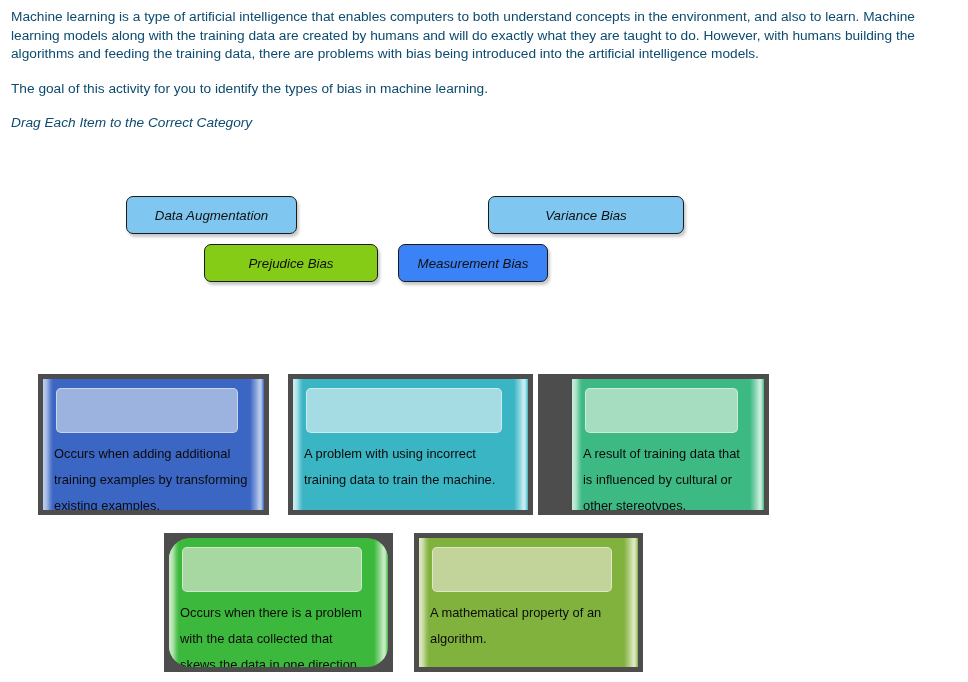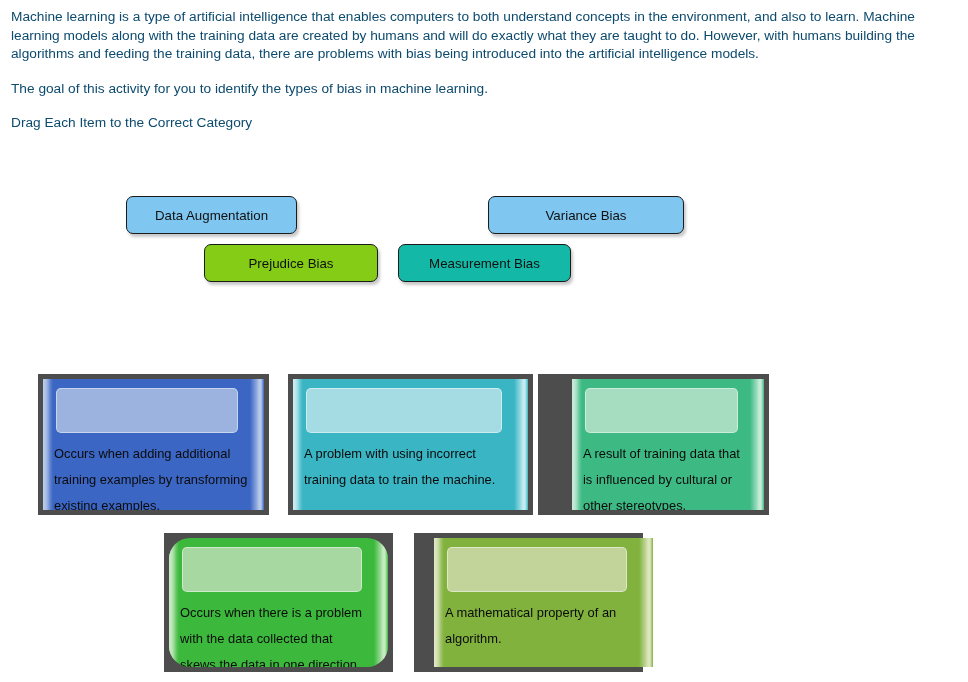--- a/index.html
+++ b/index.html
@@ -20,25 +20,25 @@
   .prose {
     position: absolute;
     left: 11px; top: 8px; width: 946px;
   }
   .prose p {
     margin: 0 0 16px 0;
     font-size: 13.7px;
     line-height: 18.6px;
     color: #0c4a6e;
   }
-  .prose p.italic { margin-bottom: 0; }
+  .prose p.italic { font-style: italic; margin-bottom: 0; }
 
   
   .chip-rows { position: absolute; left: 0; top: 196px; width: 968px; }
-  .chip-row { position: relative; height: 48px; }
+  .chip-row { position: relative; height: 48px; font-style: italic; }
   .chip {
     position: absolute;
     height: 38px;
     box-sizing: border-box;
     background: #7fc6f0;
     border: 1.4px solid #1b1b1b;
     border-radius: 7px;
     box-shadow: 2px 3px 3px rgba(0,0,0,0.22);
     display: flex;
     align-items: center;
@@ -110,21 +110,21 @@
     <p class="italic">Drag Each Item to the Correct Category</p>
   </div>
 
   <div class="chip-rows">
     <div class="chip-row">
         <div class="chip" style="left: 126px; width: 171px; top: 0px; background: rgb(127, 198, 240);">Data Augmentation</div>
         <div class="chip" style="left: 488px; width: 196px; top: 0px; background: rgb(127, 198, 240);">Variance Bias</div>
       </div>
     <div class="chip-row">
         <div class="chip" style="left: 204px; width: 174px; top: 0px; background: #84cc16;">Prejudice Bias</div>
-        <div class="chip" style="left: 398px; width: 173px; top: 0px; background: #14b8a6;">Measurement Bias</div>
+        <div class="chip" style="left: 398px; width: 150px; top: 0px; background: #3b82f6;">Measurement Bias</div>
       </div>
   </div>
 
   <div class="cards">
       <div class="card" style="left: 38px; top: 374px; width: 231px; height: 141px;">
         <div class="card-inner" style="background: linear-gradient(to right, rgb(185, 202, 234) 0px, rgb(59, 102, 196) 10px, rgb(59, 102, 196) calc(100% - 14px), rgb(185, 202, 234) calc(100% - 4px), rgb(59, 102, 196) 100%);">
           <div class="dropbox" style="background: rgb(157, 179, 223);"></div>
           <div class="card-text">Occurs when adding additional training examples by transforming existing examples.</div>
         </div>
       </div>
@@ -140,20 +140,20 @@
           <div class="card-text">A result of training data that is influenced by cultural or other stereotypes.</div>
         </div>
       </div>
       <div class="card" style="left: 164px; top: 533px; width: 229px; height: 139px;">
         <div class="card-inner" style="background: linear-gradient(to right, rgb(201, 235, 196) 0px, rgb(60, 185, 60) 10px, rgb(60, 185, 60) calc(100% - 14px), rgb(201, 235, 196) calc(100% - 4px), rgb(60, 185, 60) 100%); border-radius: 21px;">
           <div class="dropbox" style="background: rgb(168, 216, 162);"></div>
           <div class="card-text">Occurs when there is a problem with the data collected that skews the data in one direction.</div>
         </div>
       </div>
       <div class="card" style="left: 414px; top: 533px; width: 229px; height: 139px;">
-        <div class="card-inner" style="background: linear-gradient(to right, rgb(222, 231, 193) 0px, rgb(129, 178, 62) 10px, rgb(129, 178, 62) calc(100% - 14px), rgb(222, 231, 193) calc(100% - 4px), rgb(129, 178, 62) 100%); margin-left: 15px;">
+        <div class="card-inner" style="background: linear-gradient(to right, rgb(222, 231, 193) 0px, rgb(129, 178, 62) 10px, rgb(129, 178, 62) calc(100% - 14px), rgb(222, 231, 193) calc(100% - 4px), rgb(129, 178, 62) 100%);">
           <div class="dropbox" style="background: rgb(195, 212, 155);"></div>
           <div class="card-text">A mathematical property of an algorithm.</div>
         </div>
       </div>
     </div>
 
 </div>
 
 </body></html>

